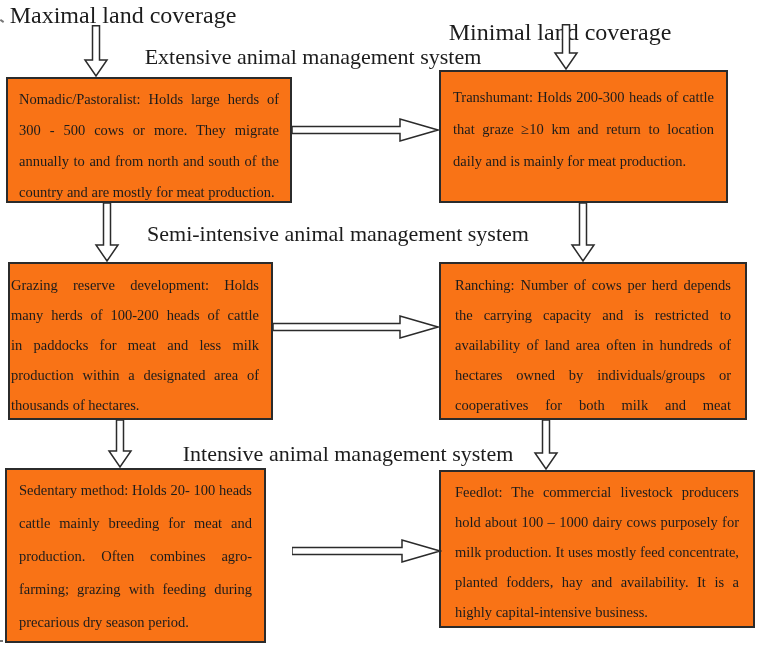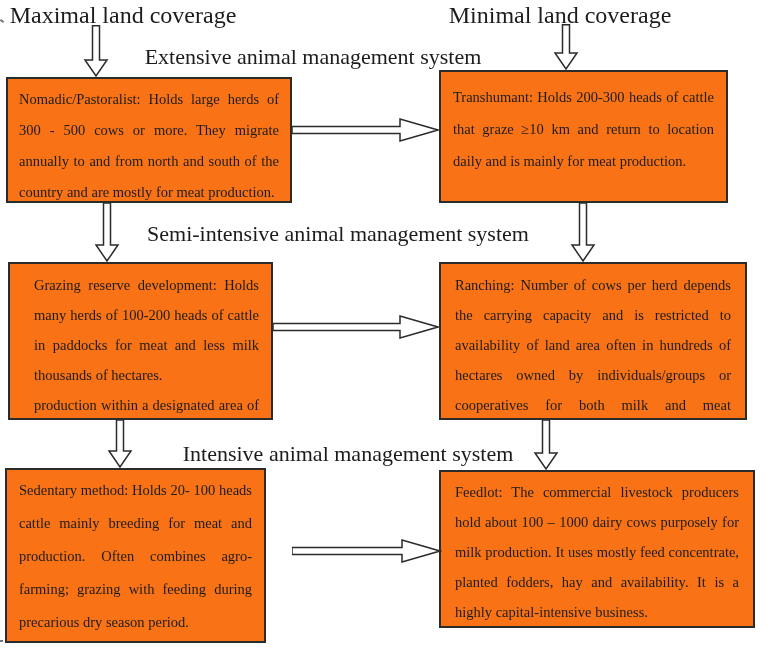--- a/index.html
+++ b/index.html
@@ -45,36 +45,36 @@
     stroke: #2b2b2b;
     stroke-width: 1.5;
     stroke-linejoin: miter;
   }
   .artifact { position: absolute; background: #777; }
   
   #box-nomadic      { left: 6px;   top: 77px;  width: 286px; height: 126px; padding: 5px 11px 0 11px; }
   #box-nomadic .jline      { line-height: 31px; height: 31px; }
   #box-transhumant  { left: 439px; top: 70px;  width: 289px; height: 133px; padding: 9px 12px 0 12px; }
   #box-transhumant .jline  { line-height: 32px; height: 32px; }
-  #box-grazing      { left: 8px;   top: 262px; width: 265px; height: 158px; padding: 6px 12px 0 24px; }
+  #box-grazing      { left: 8px;   top: 262px; width: 265px; height: 158px; padding: 6px 12px 0 1px; }
   #box-grazing .jline      { line-height: 30px; height: 30px; }
   #box-ranching     { left: 439px; top: 262px; width: 308px; height: 158px; padding: 6px 14px 0 14px; }
   #box-ranching .jline     { line-height: 30px; height: 30px; }
   #box-sedentary    { left: 5px;   top: 468px; width: 261px; height: 175px; padding: 4px 12px 0 12px; }
   #box-sedentary .jline    { line-height: 33px; height: 33px; }
   #box-feedlot      { left: 439px; top: 470px; width: 316px; height: 158px; padding: 5px 14px 0 14px; }
   #box-feedlot .jline      { line-height: 30px; height: 30px; }
 </style>
 </head>
 <body>
 
 <div id="canvas">
 
   <div class="top-label" style="left:123px; top:3px;">Maximal land coverage</div>
-  <div class="top-label" style="left:560px; top:3px;">Minimal land coverage</div>
+  <div class="top-label" style="left:560px; top:20px;">Minimal land coverage</div>
 
   <div class="section-heading" style="left:313px; top:44px;">Extensive animal management system</div>
   <div class="section-heading" style="left:338px; top:221px;">Semi-intensive animal management system</div>
   <div class="section-heading" style="left:348px; top:441px;">Intensive animal management system</div>
 
   <div class="arrow" style="left:83px; top:25px;">
     <svg width="26" height="52" viewBox="0 0 26 52">
       <polygon points="9.5,0.8 9.5,35 2,35 13,51 24,35 16.5,35 16.5,0.8"></polygon>
     </svg>
   </div>
@@ -110,22 +110,22 @@
   <div class="arrow" style="left:570px; top:203px;">
     <svg width="26" height="59" viewBox="0 0 26 59">
       <polygon points="9.5,0 9.5,42 2,42 13,58 24,42 16.5,42 16.5,0"></polygon>
     </svg>
   </div>
 
   <div class="dbox" id="box-grazing">
       <div class="jline">Grazing reserve development: Holds</div>
       <div class="jline">many herds of 100-200 heads of cattle</div>
       <div class="jline">in paddocks for meat and less milk</div>
+      <div class="jline">production within a designated area of</div>
       <div class="jline last">thousands of hectares.</div>
-      <div class="jline">production within a designated area of</div>
     </div>
   <div class="dbox" id="box-ranching">
       <div class="jline">Ranching: Number of cows per herd depends on</div>
       <div class="jline">the carrying capacity and is restricted to</div>
       <div class="jline">availability of land area often in hundreds of</div>
       <div class="jline">hectares owned by individuals/groups or</div>
       <div class="jline last">cooperatives for both milk and meat production.</div>
     </div>
 
   <div class="arrow" style="left:273px; top:314px;">

